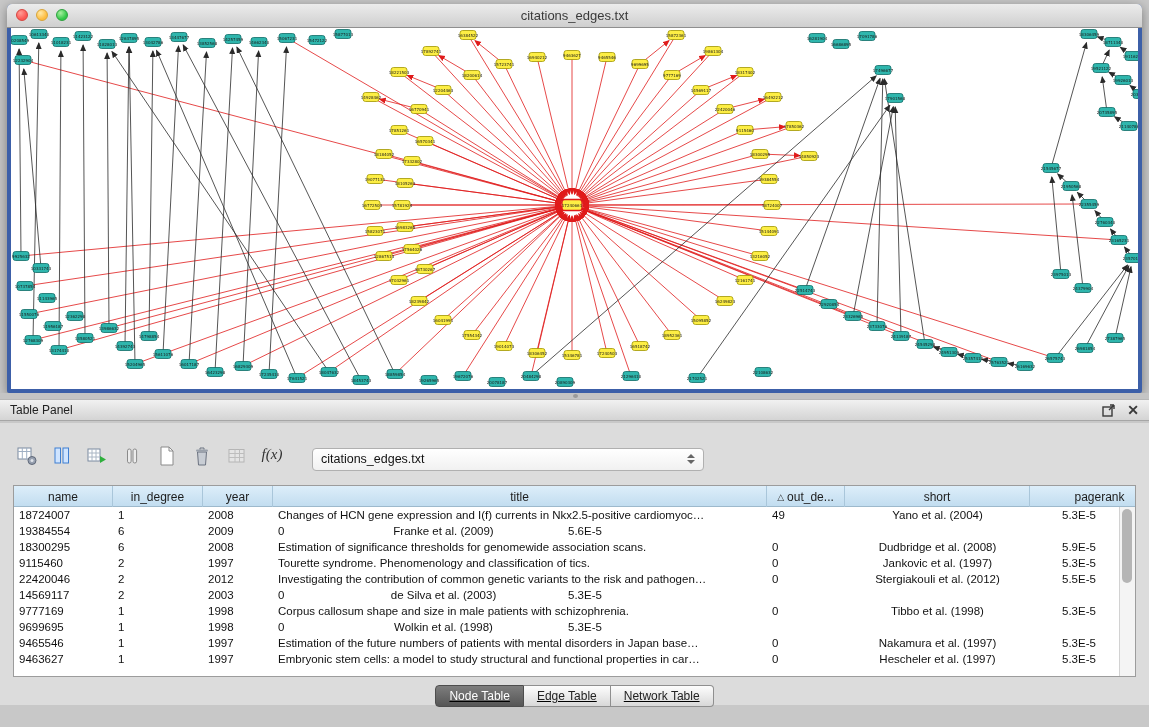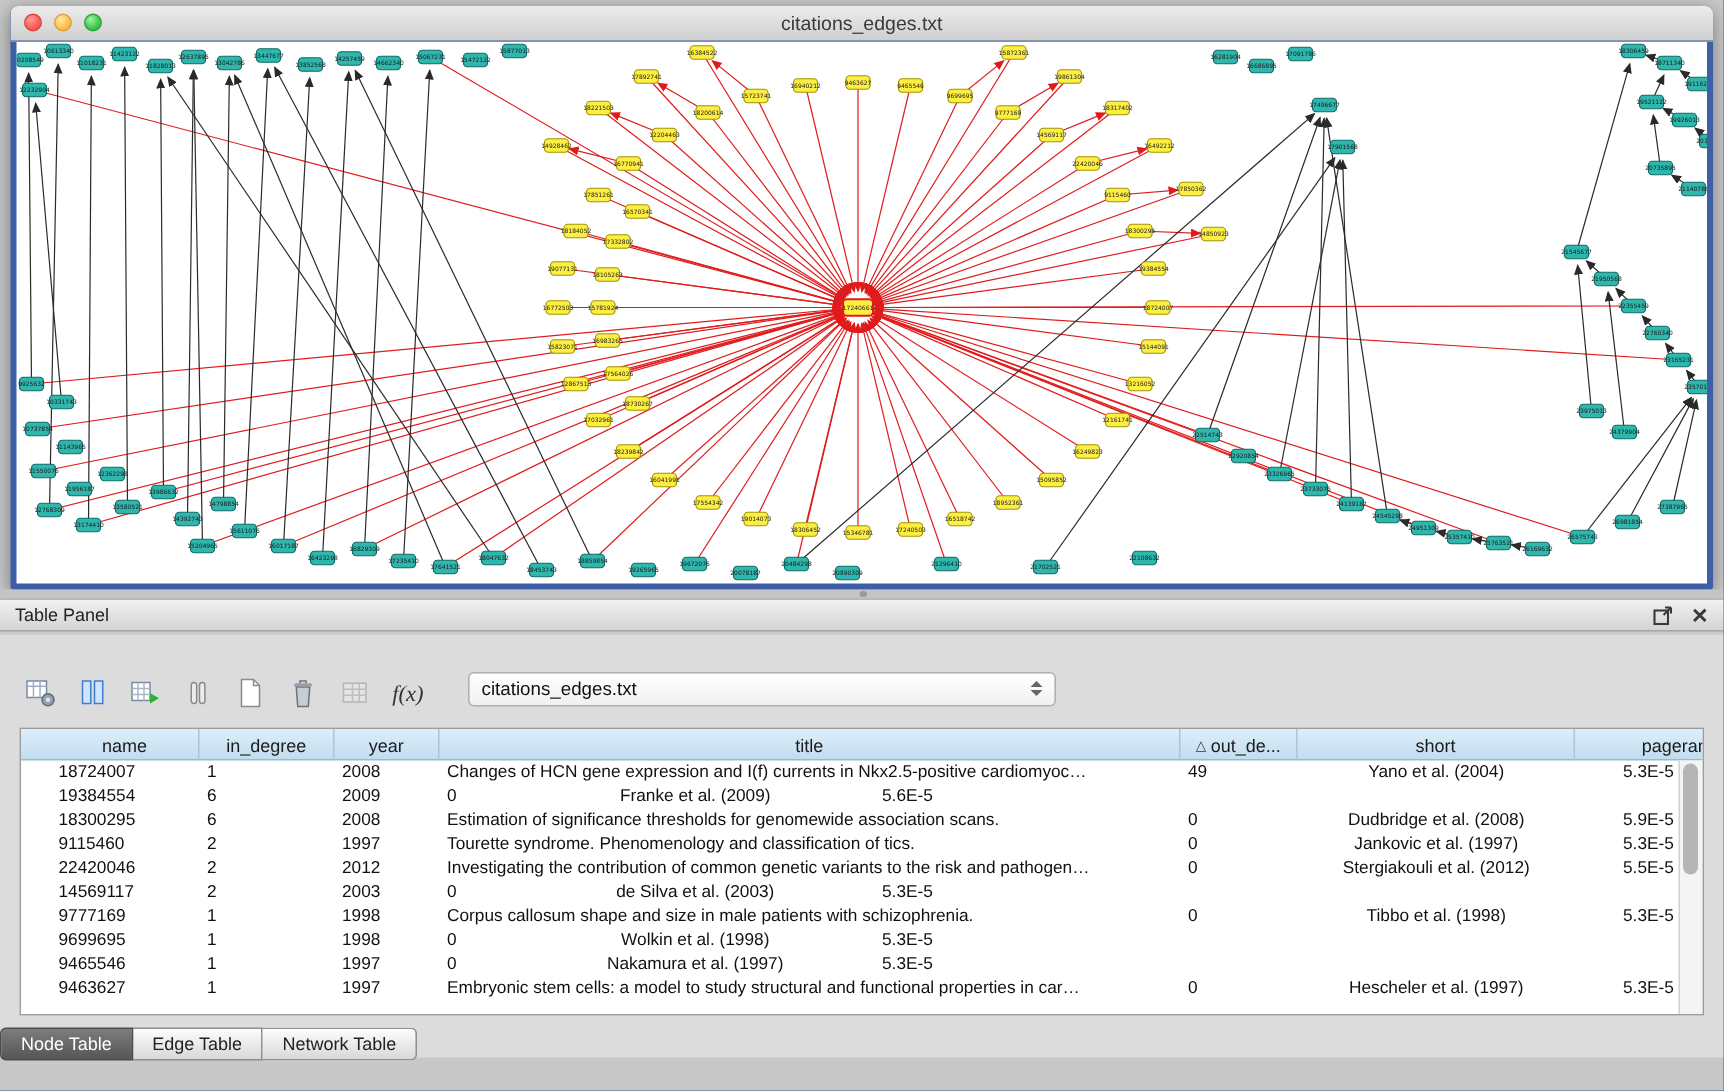--- a/index.html
+++ b/index.html
@@ -37,21 +37,21 @@
   .panel-titlebar{height:22px;background:linear-gradient(#f1f1f1,#d4d4d4);
     border-top:1px solid #b7b7b7;border-bottom:1px solid #a6a6a6;
     display:flex;align-items:center;padding:0 10px;box-sizing:border-box;}
   .panel-title{font-size:12px;color:#222;}
   .panel-actions{margin-left:auto;display:flex;align-items:center;gap:12px;}
   .closex{font-size:14px;font-weight:bold;color:#3a3a3a;line-height:14px;cursor:default;}
   .panel-body{position:absolute;left:0;top:24px;right:0;bottom:0;background:#dcdcdc;}
 
   
   .toolbar{position:absolute;left:14px;top:22px;height:28px;display:flex;align-items:center;gap:9px;}
-  .tool-btn{width:26px;height:26px;display:flex;align-items:flex-end;justify-content:center;background:transparent;border:none;padding:0;}
+  .tool-btn{width:26px;height:26px;display:flex;align-items:flex-start;justify-content:center;background:transparent;border:none;padding:0;}
   .tool-btn svg{width:20px;height:20px;}
   .fx-label{font-family:"Liberation Serif",serif;font-style:italic;font-size:15px;color:#333;}
   .combo{margin-left:18px;width:392px;height:23px;background:linear-gradient(#ffffff,#f1f1f1);
     border:1px solid #b0b0b0;border-radius:4px;display:flex;align-items:center;
     padding:0 8px;box-sizing:border-box;font-size:12.5px;color:#111;}
   .combo-arrows{margin-left:auto;display:flex;flex-direction:column;gap:2px;}
   .combo-arrows i{display:block;width:0;height:0;border-left:4px solid transparent;border-right:4px solid transparent;}
   .arr-up{border-bottom:4px solid #666;}
   .arr-dn{border-top:4px solid #666;}
 
@@ -60,28 +60,28 @@
     background:#fff;border:1px solid #9c9c9c;overflow:hidden;}
   .thead{display:flex;height:21px;background:linear-gradient(#ddeefa,#c2ddf0);
     border-bottom:1px solid #9db9cc;box-sizing:border-box;}
   .th{display:flex;align-items:center;justify-content:center;gap:3px;
     font-size:12px;color:#1c1c1c;border-right:1px solid #a9c6da;box-sizing:border-box;height:21px;}
   .sort{font-size:9px;color:#333;}
   .tbody{margin-right:15px;}
   .tr{display:flex;height:16px;line-height:16px;}
   .td{font-size:11.5px;color:#111;padding:0 5px;white-space:nowrap;overflow:hidden;box-sizing:border-box;}
   .td.c5{text-align:center;}
-  .c0{width:99px;flex:none;margin-left:20px;} .c1{width:90px;flex:none;} .c2{width:70px;flex:none;}
+  .c0{width:99px;flex:none;} .c1{width:90px;flex:none;} .c2{width:70px;flex:none;}
   .c3{width:494px;flex:none;} .c4{width:78px;flex:none;} .c5{width:185px;flex:none;}
   .c6{width:86px;flex:none;margin-left:27px;}
   .vscroll{position:absolute;top:21px;right:0;bottom:0;width:15px;background:#f4f4f4;border-left:1px solid #d2d2d2;}
   .vthumb{position:absolute;top:2px;left:2px;width:10px;height:74px;background:#b5b5b5;border-radius:6px;}
 
   
-  .tabs{position:absolute;left:0;right:0;top:262px;display:flex;}
+  .tabs{position:absolute;left:0;right:0;top:262px;display:flex;justify-content:center;text-decoration:underline;}
   .tab{height:20px;line-height:20px;padding:0 13px;font-size:12px;color:#222;
     background:linear-gradient(#fdfdfd,#d8d8d8);border:1px solid #8f8f8f;border-left:none;}
   .tab:first-child{border-left:1px solid #8f8f8f;border-radius:4px 0 0 4px;}
   .tab:last-child{border-radius:0 4px 4px 0;}
   .tab.active{background:linear-gradient(#7d7d7d,#565656);color:#fff;border-color:#4d4d4d;}
 
   
   .statusbar{position:absolute;left:0;bottom:0;width:100%;height:22px;
     background:linear-gradient(#e3e3e3,#cecece);border-top:1px solid #a8a8a8;
     display:flex;align-items:center;justify-content:flex-end;gap:6px;padding-right:10px;box-sizing:border-box;}
@@ -958,20 +958,21 @@
               <div class="td c1">1</div>
               <div class="td c2">1998</div>
               <div class="td c4">0</div>
               <div class="td c5">Wolkin et al. (1998)</div>
               <div class="td c6">5.3E-5</div>
             </div>
             <div class="tr">
               <div class="td c0">9465546</div>
               <div class="td c1">1</div>
               <div class="td c2">1997</div>
+              <div class="td c3">Estimation of the future numbers of patients with mental disorders in Japan base…</div>
               <div class="td c4">0</div>
               <div class="td c5">Nakamura et al. (1997)</div>
               <div class="td c6">5.3E-5</div>
             </div>
             <div class="tr">
               <div class="td c0">9463627</div>
               <div class="td c1">1</div>
               <div class="td c2">1997</div>
               <div class="td c3">Embryonic stem cells: a model to study structural and functional properties in car…</div>
               <div class="td c4">0</div>

